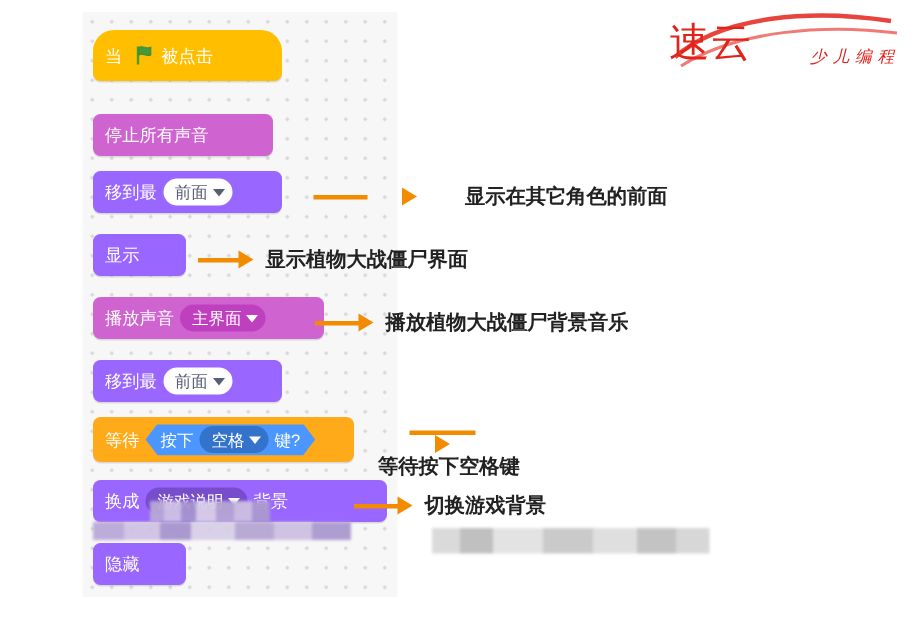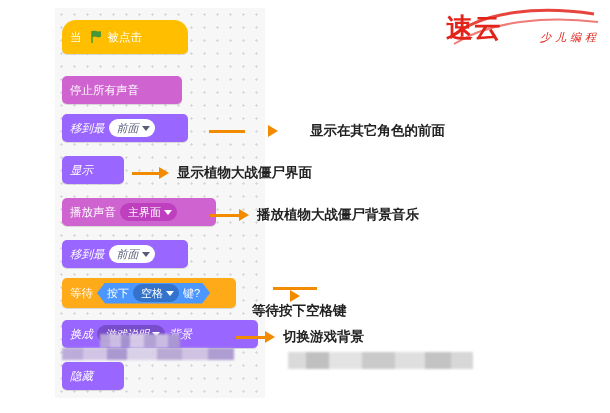--- a/index.html
+++ b/index.html
@@ -47,21 +47,21 @@
   }
   .block .lbl { margin-right: 4px; }
   .block .lbl:last-child { margin-right: 0; }
 
   .hat {
     border-radius: 14px 14px 5px 5px;
     height: 34px;
   }
   .c-events  { background: #ffbf00; }
   .c-sound   { background: #cf63cf; }
-  .c-looks   { background: #9966ff; font-style: italic; }
+  .c-looks   { background: #9966ff; }
   .c-control { background: #ffab19; }
 
   
   .dd {
     display: inline-flex;
     align-items: center;
     height: 18px;
     padding: 0 16px 0 8px;
     border-radius: 9px;
     font-size: 11px;
@@ -135,21 +135,21 @@
   .logo {
     position: absolute;
     right: 8px;
     top: 4px;
     width: 160px;
     height: 46px;
   }
   .logo .logo-main {
     font-size: 27px;
     color: #e2231a;
-    font-weight: bold;
+    font-weight: normal;
     letter-spacing: 1px;
     font-family: "Liberation Serif", serif;
     position: absolute;
     left: 4px; top: 6px;
   }
   .logo .logo-sub {
     position: absolute;
     right: 2px;
     top: 26px;
     font-size: 11px;

